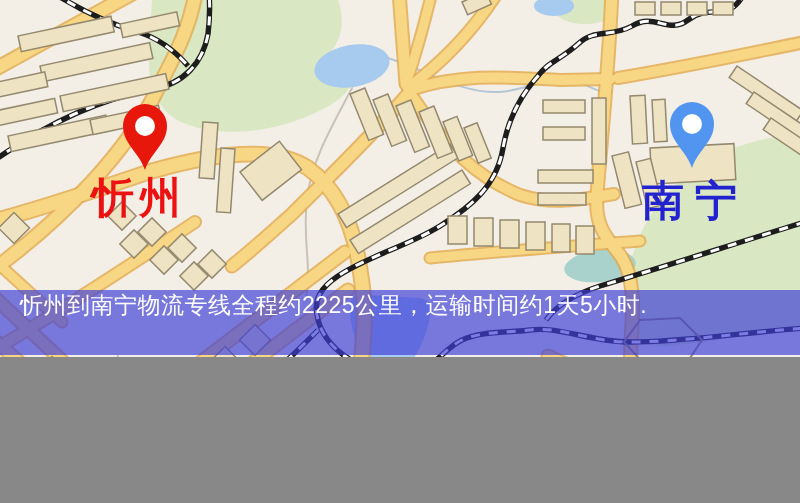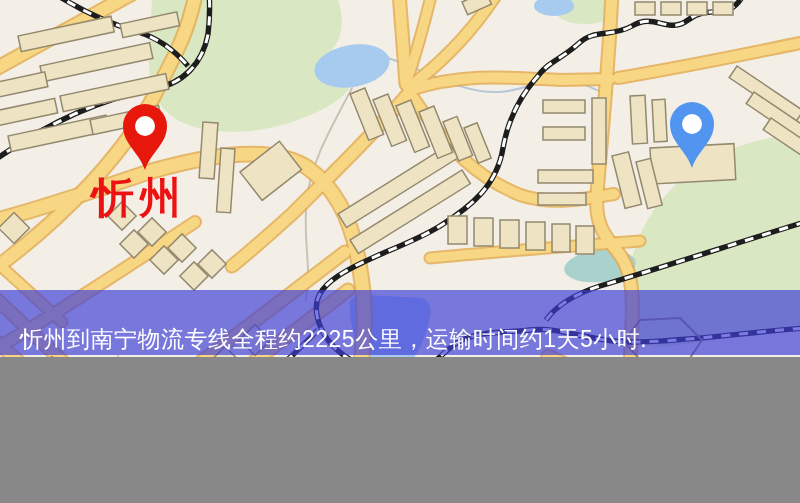--- a/index.html
+++ b/index.html
@@ -27,21 +27,21 @@
   .marker-label{
     position:absolute;font-size:42px;font-weight:bold;line-height:1;
     white-space:nowrap;text-shadow:0 0 1px rgba(255,255,255,.25);
   }
   .marker-label.origin{left:92px;top:177px;color:#ec1212;letter-spacing:5px;}
   .marker-label.destination{left:642px;top:180px;color:#2222cf;letter-spacing:11px;}
 
   .banner{
     position:absolute;left:0;top:290px;width:800px;height:65px;
     background:rgba(62,62,215,0.68);
-    display:flex;align-items:flex-end;
+    display:flex;align-items:flex-start;
   }
   .banner .banner-text{
     color:#ffffff;font-size:23px;padding-left:20px;letter-spacing:.5px;
     white-space:nowrap;
   }
 </style>
 </head>
 <body>
 
 <div class="stage">
@@ -389,18 +389,19 @@
     <circle cx="24" cy="24" r="10" fill="#ffffff"></circle>
   </svg>
 
   <svg class="pin" style="left:668px;top:100px;" width="48" height="72" viewBox="0 0 48 72">
     <path d="M24,68 C18,50 2,42 2,24 A22,22 0 1 1 46,24 C46,42 30,50 24,68 Z" fill="#5195f0"></path>
     <circle cx="24" cy="24" r="10" fill="#ffffff"></circle>
   </svg>
 
   <div class="marker-label origin">忻州</div>
 
+  <div class="marker-label destination">南宁</div>
 
   <div class="banner">
     <span class="banner-text">忻州到南宁物流专线全程约2225公里，运输时间约1天5小时.</span>
   </div>
 
 </div>
 
 </body></html>

